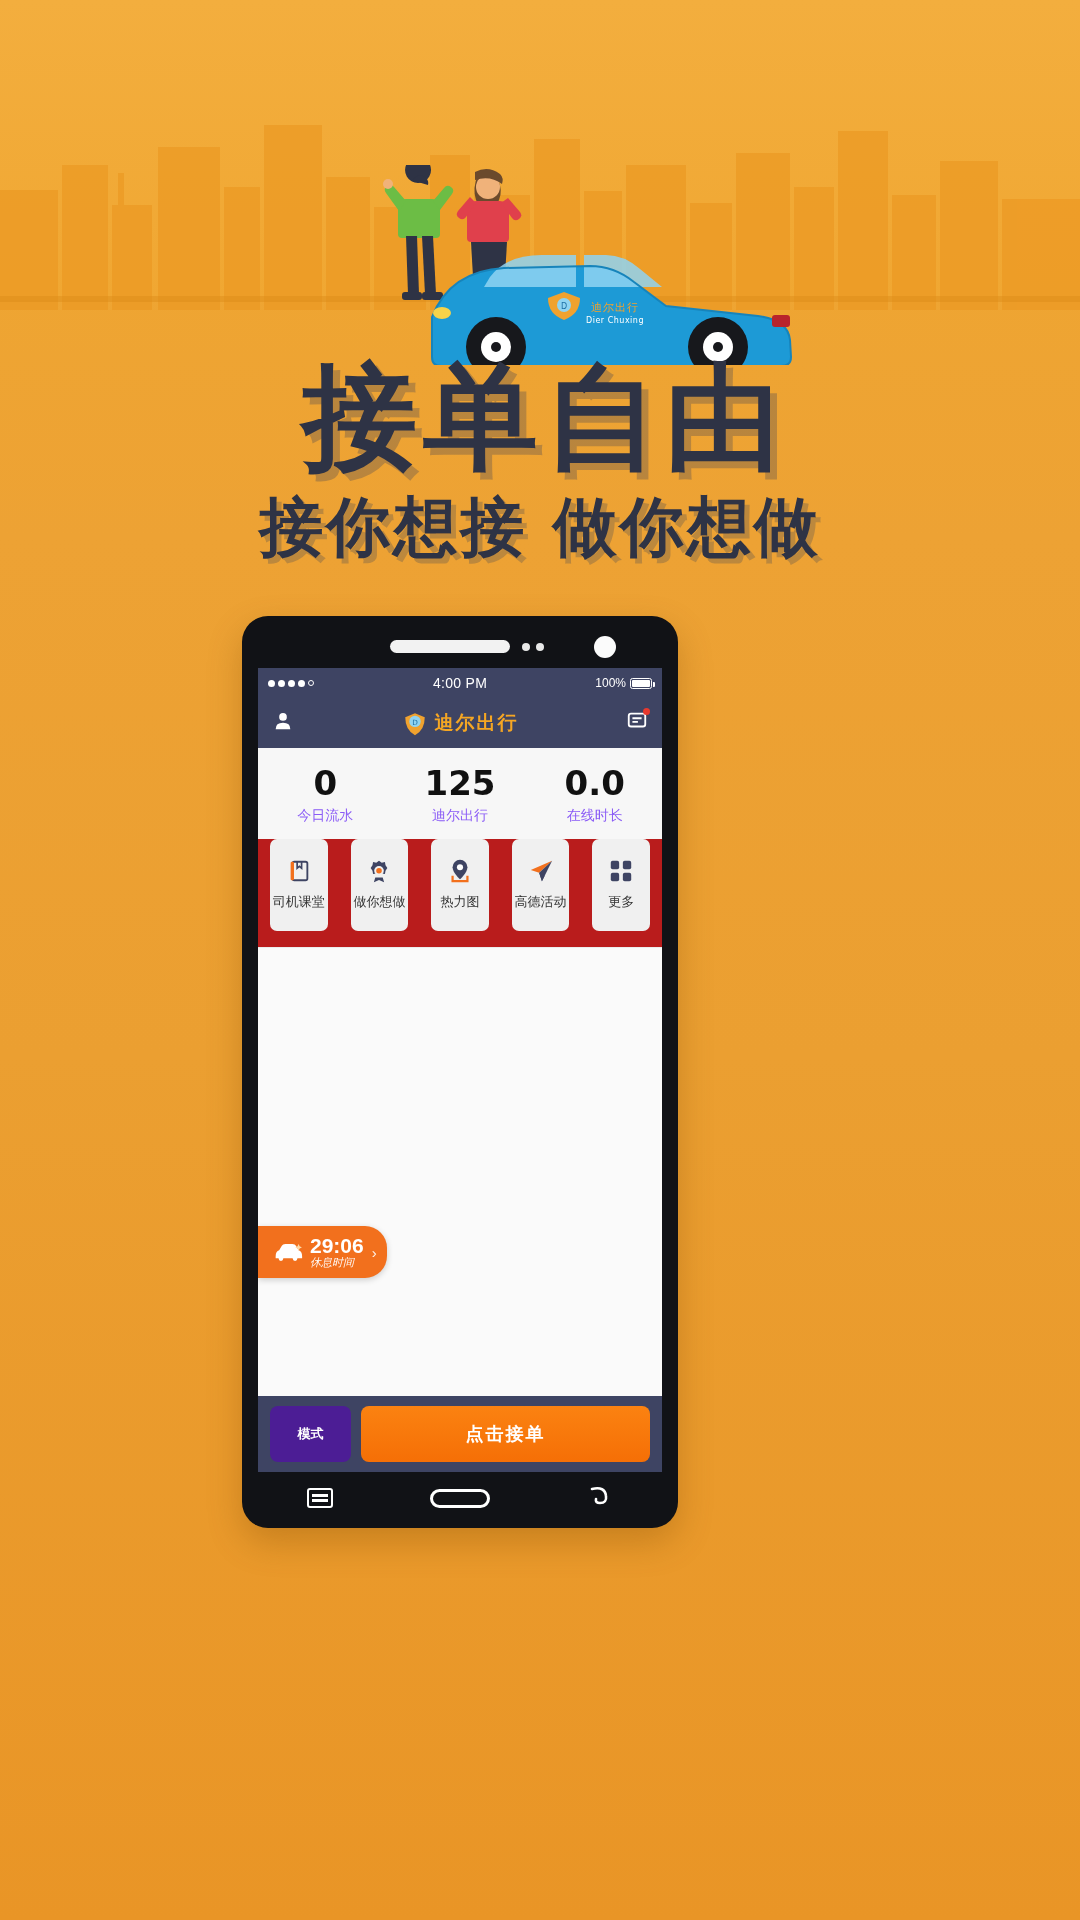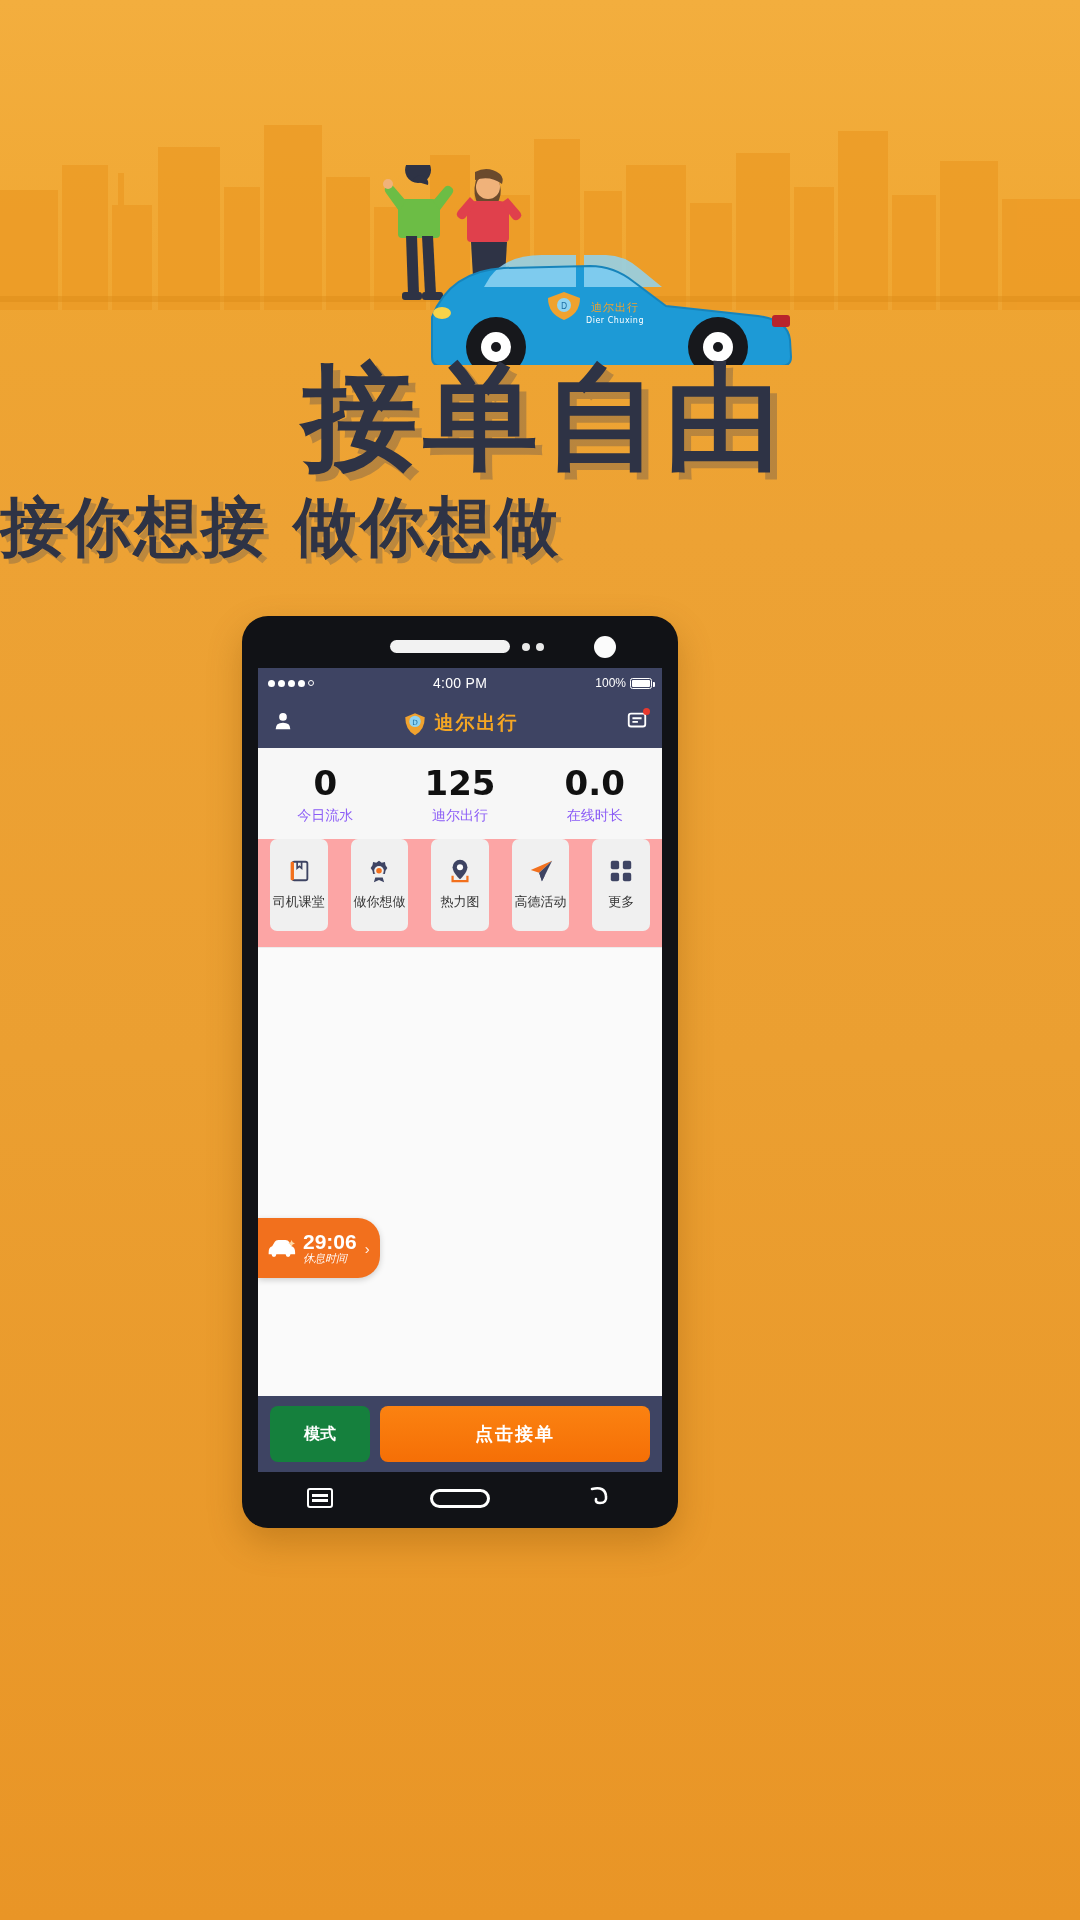--- a/index.html
+++ b/index.html
@@ -37,20 +37,21 @@
   #title{
     position:absolute; top:360px; left:4px; width:1080px;
     text-align:center;
     font-size:115px; line-height:1; font-weight:900;
     color:#2e3345; letter-spacing:6px;
     text-shadow:7px 7px 0 rgba(62,67,86,.30);
     font-family:"DejaVu Sans","Liberation Sans",sans-serif;
   }
   #subtitle{
     position:absolute; top:495px; left:0; width:1080px;
+    text-align:center;
     font-size:64px; line-height:1; font-weight:900;
     color:#2e3345; letter-spacing:3px;
     text-shadow:5px 5px 0 rgba(62,67,86,.28);
     font-family:"DejaVu Sans","Liberation Sans",sans-serif;
   }
 
   
   #phone{
     position:absolute; left:222px; top:616px;
     width:436px; height:912px;
@@ -106,53 +107,53 @@
   
   #stats{
     background:#f7f7f7; display:flex; padding:18px 0 14px 0; flex:0 0 auto;
   }
   .stat{ flex:1; text-align:center;}
   .stat .v{ font-size:34px; font-weight:700; color:#111; line-height:1.05;
             font-family:"DejaVu Sans","Liberation Sans",sans-serif;}
   .stat .l{ font-size:14px; color:#8b5cf6; margin-top:5px;}
 
   
-  #grid{ display:flex; gap:23px; padding:0 12px 16px 12px; flex:0 0 auto; background:#fca5a5;}
+  #grid{ display:flex; gap:23px; padding:0 12px 16px 12px; flex:0 0 auto; background:#b91c1c;}
   .cell{
     flex:1; background:#f0f0f0; border-radius:7px;
     height:92px; display:flex; flex-direction:column; align-items:center; justify-content:center; gap:9px;
   }
   .cell .lbl{ font-size:13px; color:#333; }
   .cell svg{ display:block; }
 
   
   #body{ flex:1 1 auto; background:#fafafa; position:relative; border-top:1px solid #ececec;}
 
   
   #timer{
     position:absolute; left:0px; bottom:118px;
     background:#f2701d; color:#fff;
     border-radius:0 22px 22px 0;
-    height:60px; padding:0 10px 0 8px;
+    height:52px; padding:0 10px 0 15px;
     display:flex; align-items:center; gap:7px;
     box-shadow:0 2px 6px rgba(0,0,0,.18);
   }
   #timer .tx{ display:flex; flex-direction:column; line-height:1.05;}
   #timer .t1{ font-size:21px; font-weight:600;}
   #timer .t2{ font-size:11px; opacity:.95;font-style:italic;}
   #timer .chev{ font-size:15px; opacity:.9; margin-left:1px;}
 
   
   #actionbar{
     flex:0 0 auto; background:#3e4463; padding:10px 12px;
     display:flex; gap:10px; align-items:center; height:76px;
   }
   #btn-mode{
-    width:100px; height:56px; background:#15803d; border-radius:8px;
-    color:#fff; font-size:16px; font-weight:600;
+    width:81px; height:56px; background:#4c1d95; border-radius:8px;
+    color:#fff; font-size:13px; font-weight:600;
     display:flex; align-items:center; justify-content:center;
   }
   #btn-accept{
     flex:1; height:56px; border-radius:8px;
     background:linear-gradient(180deg,#fb8211 0%,#f56f06 100%);
     color:#fff; font-size:18px; font-weight:700; letter-spacing:2px;
     display:flex; align-items:center; justify-content:center;
   }
 
   

